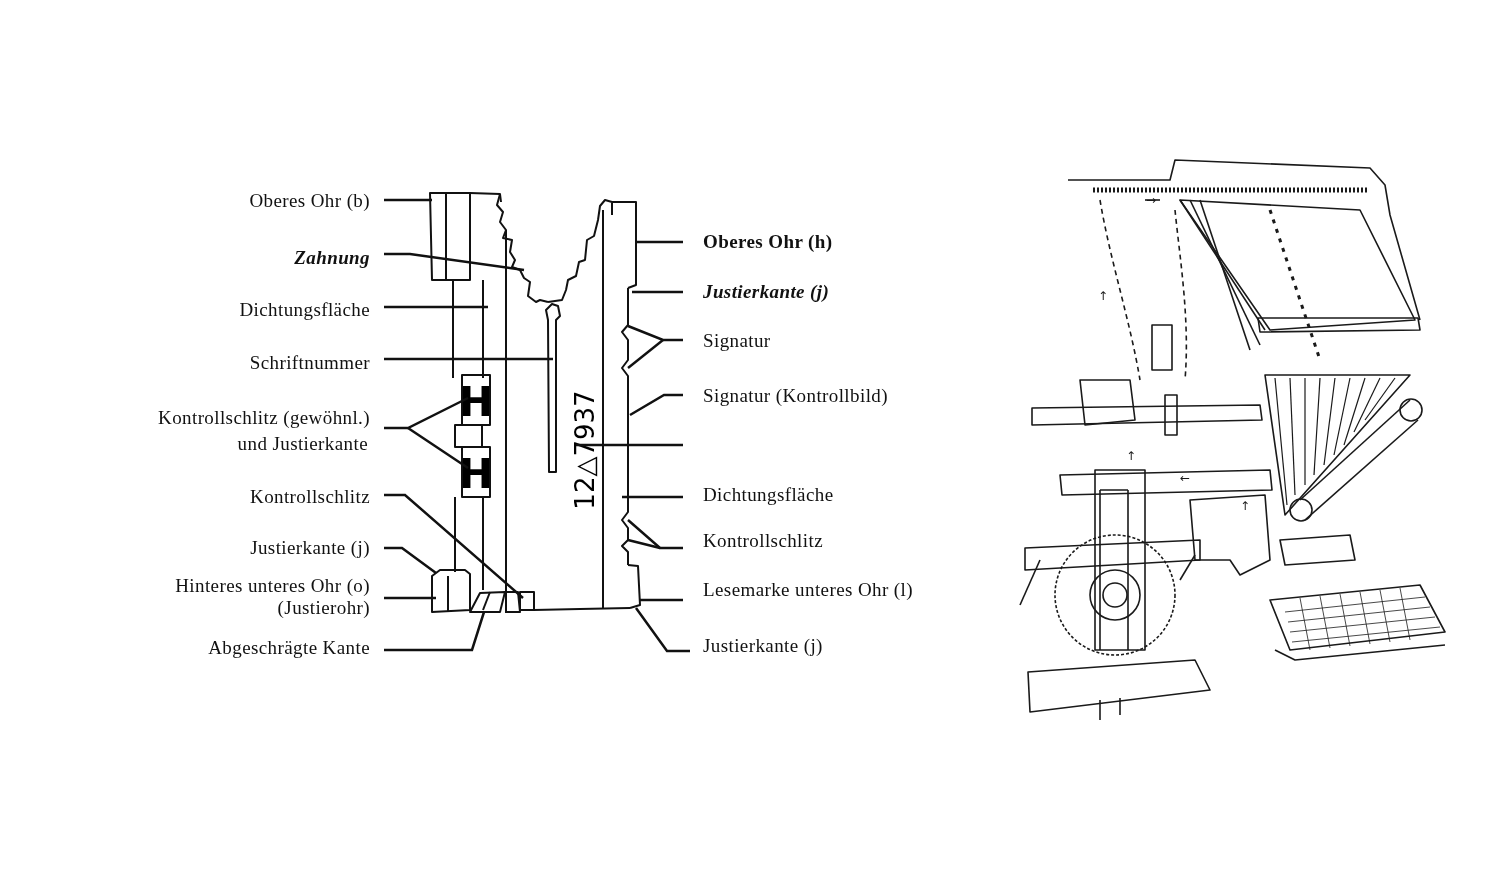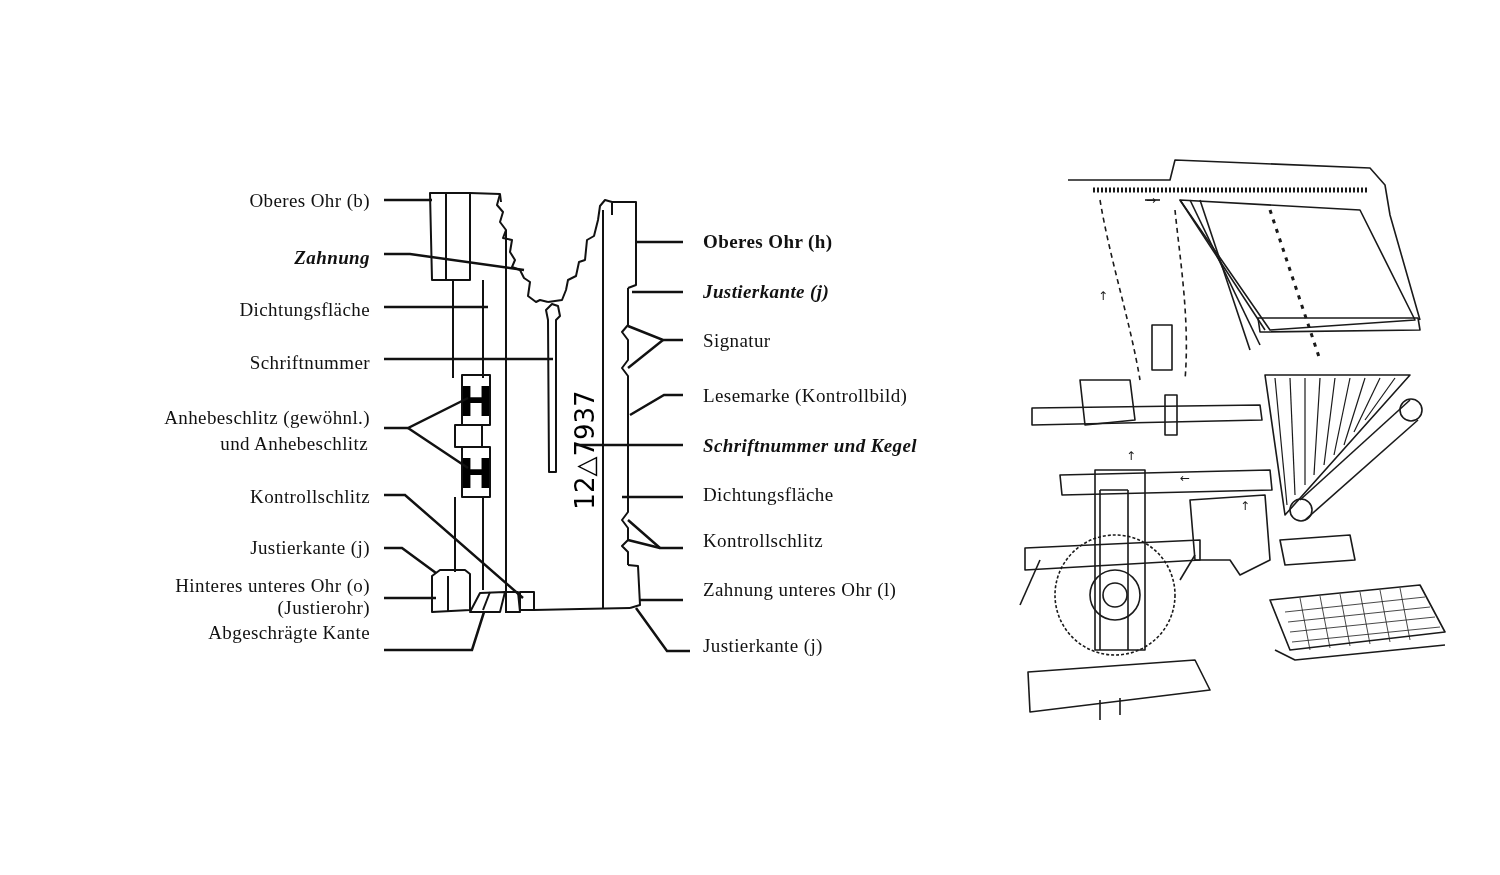--- a/index.html
+++ b/index.html
@@ -14,36 +14,35 @@
 </style>
 </head>
 <body>
 
 <div id="diagram">
 
   <div class="lbl left" style="right:1130px; top:189px;">Oberes Ohr (b)</div>
   <div class="lbl left bold" style="right:1130px; top:246px;">Zahnung</div>
   <div class="lbl left" style="right:1130px; top:298px;">Dichtungsfläche</div>
   <div class="lbl left" style="right:1130px; top:351px;">Schriftnummer</div>
-  <div class="lbl left" style="right:1130px; top:406px;">Anhebeschlitz (gewöhnl.)</div>
-  <div class="lbl left" style="right:1132px; top:432px;">und Anhebeschlitz</div>
+  <div class="lbl left" style="right:1130px; top:406px;">Kontrollschlitz (gewöhnl.)</div>
+  <div class="lbl left" style="right:1132px; top:432px;">und Justierkante</div>
   <div class="lbl left" style="right:1130px; top:485px;">Kontrollschlitz</div>
   <div class="lbl left" style="right:1130px; top:536px;">Justierkante (j)</div>
   <div class="lbl left" style="right:1130px; top:574px;">Hinteres unteres Ohr (o)</div>
   <div class="lbl left" style="right:1130px; top:596px;margin-left:14px;">(Justierohr)</div>
-  <div class="lbl left" style="right:1130px; top:621px;margin-left:12px;">Abgeschrägte Kante</div>
+  <div class="lbl left" style="right:1130px; top:636px;margin-left:12px;">Abgeschrägte Kante</div>
 
   <div class="lbl" style="left:703px; top:230px;font-weight:bold;">Oberes Ohr (h)</div>
   <div class="lbl bold" style="left:703px; top:280px;">Justierkante (j)</div>
   <div class="lbl" style="left:703px; top:329px;">Signatur</div>
-  <div class="lbl" style="left:703px; top:384px;">Lesemarke (Kontrollbild)</div>
-  <div class="lbl bold" style="left:703px; top:434px;">Schriftnummer und Kegel</div>
+  <div class="lbl" style="left:703px; top:384px;">Signatur (Kontrollbild)</div>
   <div class="lbl" style="left:703px; top:483px;">Dichtungsfläche</div>
   <div class="lbl" style="left:703px; top:529px;">Kontrollschlitz</div>
-  <div class="lbl" style="left:703px; top:578px;">Zahnung unteres Ohr (l)</div>
+  <div class="lbl" style="left:703px; top:578px;">Lesemarke unteres Ohr (l)</div>
   <div class="lbl" style="left:703px; top:634px;">Justierkante (j)</div>
 
   <svg width="1500" height="875" style="position:absolute;left:0;top:0;">
     <g fill="none" stroke="#111" stroke-width="2" stroke-linejoin="round">
 
       <path d="M430,193 L470,193 L470,280 L432,280 Z"></path>
       <line x1="446" y1="193" x2="446" y2="280"></line>
       <path d="M470,193 L500,194 L501,202"></path>
 
       <line x1="453" y1="280" x2="453" y2="378"></line>

